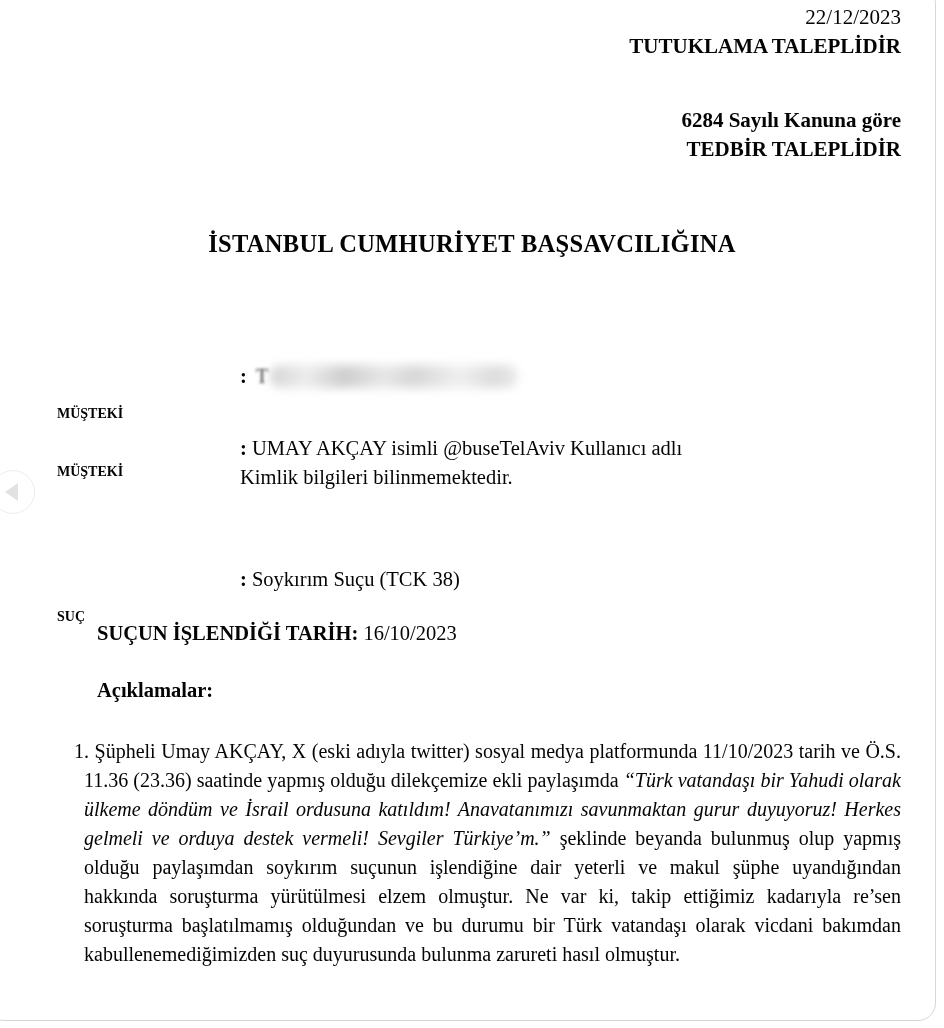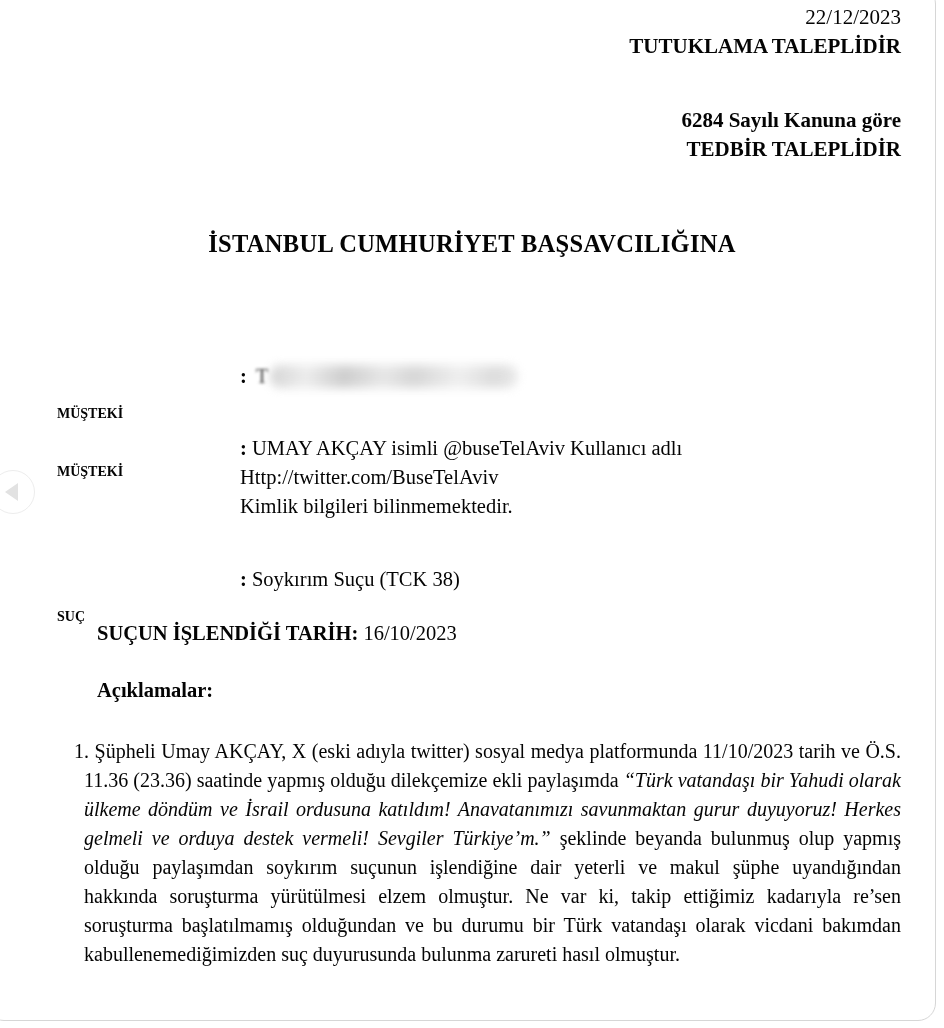--- a/index.html
+++ b/index.html
@@ -73,21 +73,20 @@
 <div class="doc-title">İSTANBUL CUMHURİYET BAŞSAVCILIĞINA</div>
 
 <div class="field-label" style="top:362px;">MÜŞTEKİ</div>
 <div class="field-value" style="top:362px;">
   <span class="colon">:</span><span class="redact"><span class="redact-initial">T</span><span class="redact-smudge"></span></span>
 </div>
 
 <div class="field-label" style="top:420px;">MÜŞTEKİ</div>
 <div class="field-value" style="top:434px;">
   <div><span class="colon">:</span> <span>UMAY AKÇAY isimli @buseTelAviv Kullanıcı adlı</span></div>
-  <div>Http://twitter.com/BuseTelAviv</div>
   <div>Kimlik bilgileri bilinmemektedir.</div>
 </div>
 
 <div class="field-label" style="top:565px;">SUÇ</div>
 <div class="field-value" style="top:565px;">
   <span class="colon">:</span> <span>Soykırım Suçu (TCK 38)</span>
 </div>
 
 <div class="inline-row" style="top:622px;">
   <span class="bold">SUÇUN İŞLENDİĞİ TARİH:</span> <span>16/10/2023</span>

